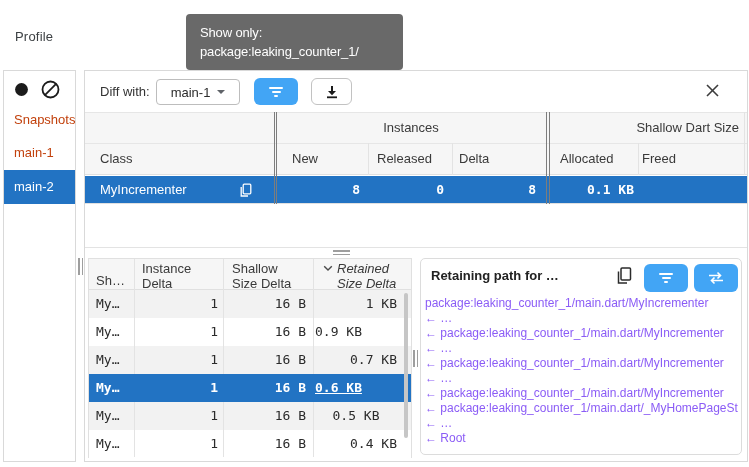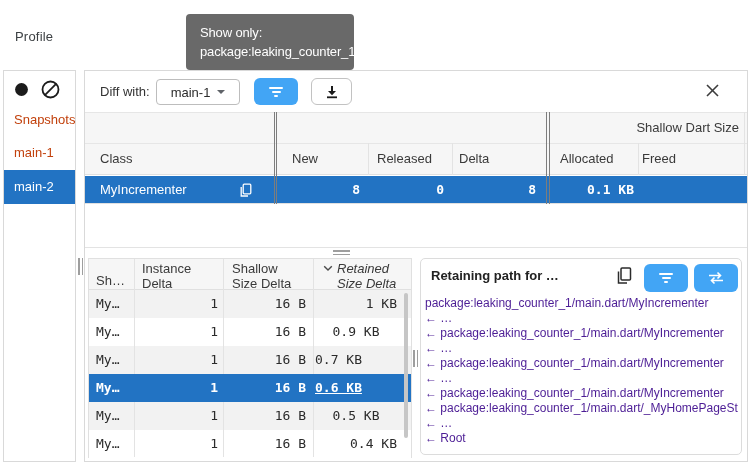--- a/index.html
+++ b/index.html
@@ -1,40 +1,40 @@
 <!DOCTYPE html>
 <html><head>
 <meta charset="utf-8">
 <style>
   * { margin:0; padding:0; box-sizing:border-box; }
   html,body { width:749px; height:467px; background:#fff; overflow:hidden; }
   body { font-family:"Liberation Sans", sans-serif; font-size:13px; color:#2b2b2b; }
   #app { position:relative; width:749px; height:467px; background:#fff; }
   .abs { position:absolute; }
   .tab { position:absolute; top:29px; color:#3c4043; letter-spacing:.2px; }
-  .tooltip { position:absolute; left:186px; top:14px; width:168px; height:56px; background:#696969; border-radius:4px; color:#fff; padding:9px 0 0 14px; line-height:19px; z-index:50; font-size:13px; letter-spacing:-0.15px; }
+  .tooltip { position:absolute; left:186px; top:14px; width:217px; height:56px; background:#696969; border-radius:4px; color:#fff; padding:9px 0 0 14px; line-height:19px; z-index:50; font-size:13px; letter-spacing:-0.15px; }
   .panel { position:absolute; border:1px solid #d9d9d9; background:#fff; }
   .sidebar-label { position:absolute; left:10px; color:#c2410c; }
   .sel-row { background:#2273c3; color:#fff; }
   .hdr-bg { background:#f6f6f6; }
   .thin-line { position:absolute; background:#e3e3e3; }
   .dark-div { position:absolute; width:1.2px; background:#7d7d7d; }
   .col-hdr { position:absolute; color:#3a3a3a; }
   .mono { font-family:"DejaVu Sans Mono", monospace; }
   .num-cell { position:absolute; text-align:right; font-family:"DejaVu Sans Mono", monospace; }
   .btn-blue { position:absolute; background:#42a5f5; border-radius:6px; display:flex; align-items:center; justify-content:center; }
   .btn-outline { position:absolute; background:#fff; border:1px solid #c2c2c2; border-radius:6px; display:flex; align-items:center; justify-content:center; }
   .filter-bars { display:flex; flex-direction:column; align-items:center; gap:2px; }
   .filter-bars span { display:block; height:2px; background:#fff; border-radius:1px; }
   .handle-v { position:absolute; width:7px; height:17px; z-index:5; }
   .handle-v i { position:absolute; top:0; width:1.5px; height:17px; background:#9e9e9e; }
   .handle-h { position:absolute; width:17px; height:7px; z-index:5; }
   .handle-h i { position:absolute; left:0; width:17px; height:1.5px; background:#9e9e9e; }
   .row-cell { position:absolute; height:28px; line-height:28px; }
-  .path-line { white-space:nowrap; line-height:15px; font-size:12px; color:#4c1d95; }
+  .path-line { white-space:nowrap; line-height:15px; font-size:12px; color:#8b5cf6; }
   .z1 { z-index:1; }
   .z2 { z-index:2; }
 </style>
 </head>
 <body>
 
 <div id="app">
 
   <div class="tab" style="left:15px;">Profile</div>
 
@@ -84,20 +84,21 @@
   </div>
   <svg class="abs" style="left:705px; top:83px;" width="15" height="15" viewBox="0 0 15 15">
     <line x1="2" y1="2" x2="13" y2="13" stroke="#3c3c3c" stroke-width="1.6"></line>
     <line x1="13" y1="2" x2="2" y2="13" stroke="#3c3c3c" stroke-width="1.6"></line>
   </svg>
 
   <div class="abs hdr-bg" style="left:85px; top:112px; width:662px; height:31px; border-top:1px solid #e6e6e6;"></div>
   <div class="abs hdr-bg" style="left:85px; top:143px; width:662px; height:32px; border-top:1px solid #e6e6e6; border-bottom:1px solid #e0e0e0;"></div>
   <div class="abs sel-row" style="left:85px; top:176px; width:662px; height:28px; border-bottom:1px solid #e0e0e0;"></div>
 
+  <div class="col-hdr" style="left:276px; top:112px; width:270px; height:31px; line-height:31px; text-align:center;">Instances</div>
   <div class="col-hdr" style="left:549px; top:112px; width:190px; height:31px; line-height:31px; text-align:right;">Shallow Dart Size</div>
 
   <div class="col-hdr" style="left:100px; top:143px; line-height:32px;">Class</div>
   <div class="col-hdr" style="left:292px; top:143px; line-height:32px;">New</div>
   <div class="col-hdr" style="left:377px; top:143px; line-height:32px;">Released</div>
   <div class="col-hdr" style="left:459px; top:143px; line-height:32px;">Delta</div>
   <div class="col-hdr" style="left:560px; top:143px; line-height:32px;">Allocated</div>
   <div class="col-hdr" style="left:642px; top:143px; line-height:32px;">Freed</div>
 
   <div class="thin-line" style="left:368px; top:143px; width:1px; height:32px;"></div>
@@ -140,27 +141,27 @@
   <div class="abs" style="left:89px; top:290px; width:322px; height:28px; background:#f2f2f2;">
     <span class="row-cell mono" style="left:7px;">My…</span>
     <span class="row-cell mono" style="left:49px; width:80px; text-align:right;">1</span>
     <span class="row-cell mono" style="left:139px; width:78px; text-align:right;">16 B</span>
     <span class="row-cell mono" style="left:226px; width:82px; text-align:right;">1 KB</span>
   </div>
   <div class="abs" style="left:89px; top:318px; width:322px; height:28px; background:#ffffff;">
     <span class="row-cell mono" style="left:7px;">My…</span>
     <span class="row-cell mono" style="left:49px; width:80px; text-align:right;">1</span>
     <span class="row-cell mono" style="left:139px; width:78px; text-align:right;">16 B</span>
-    <span class="row-cell mono" style="left:226px; width:82px; text-align:center;">0.9 KB</span>
+    <span class="row-cell mono" style="left:226px; width:82px; text-align:left;">0.9 KB</span>
   </div>
   <div class="abs" style="left:89px; top:346px; width:322px; height:28px; background:#f2f2f2;">
     <span class="row-cell mono" style="left:7px;">My…</span>
     <span class="row-cell mono" style="left:49px; width:80px; text-align:right;">1</span>
     <span class="row-cell mono" style="left:139px; width:78px; text-align:right;">16 B</span>
-    <span class="row-cell mono" style="left:226px; width:82px; ">0.7 KB</span>
+    <span class="row-cell mono" style="left:226px; width:82px; text-align:right;">0.7 KB</span>
   </div>
 
   <div class="thin-line z1" style="left:134px; top:259px; width:1px; height:198px;"></div>
   <div class="thin-line z1" style="left:223px; top:259px; width:1px; height:198px;"></div>
   <div class="thin-line z1" style="left:313px; top:259px; width:1px; height:198px;"></div>
   <div class="abs sel-row z2" style="left:89px; top:374px; width:322px; height:28px; font-weight:bold;">
     <span class="row-cell mono" style="left:7px;">My…</span>
     <span class="row-cell mono" style="left:49px; width:80px; text-align:right;">1</span>
     <span class="row-cell mono" style="left:139px; width:78px; text-align:right;">16 B</span>
     <span class="row-cell mono" style="left:226px; width:82px; text-align:left;text-decoration:underline;">0.6 KB</span>

